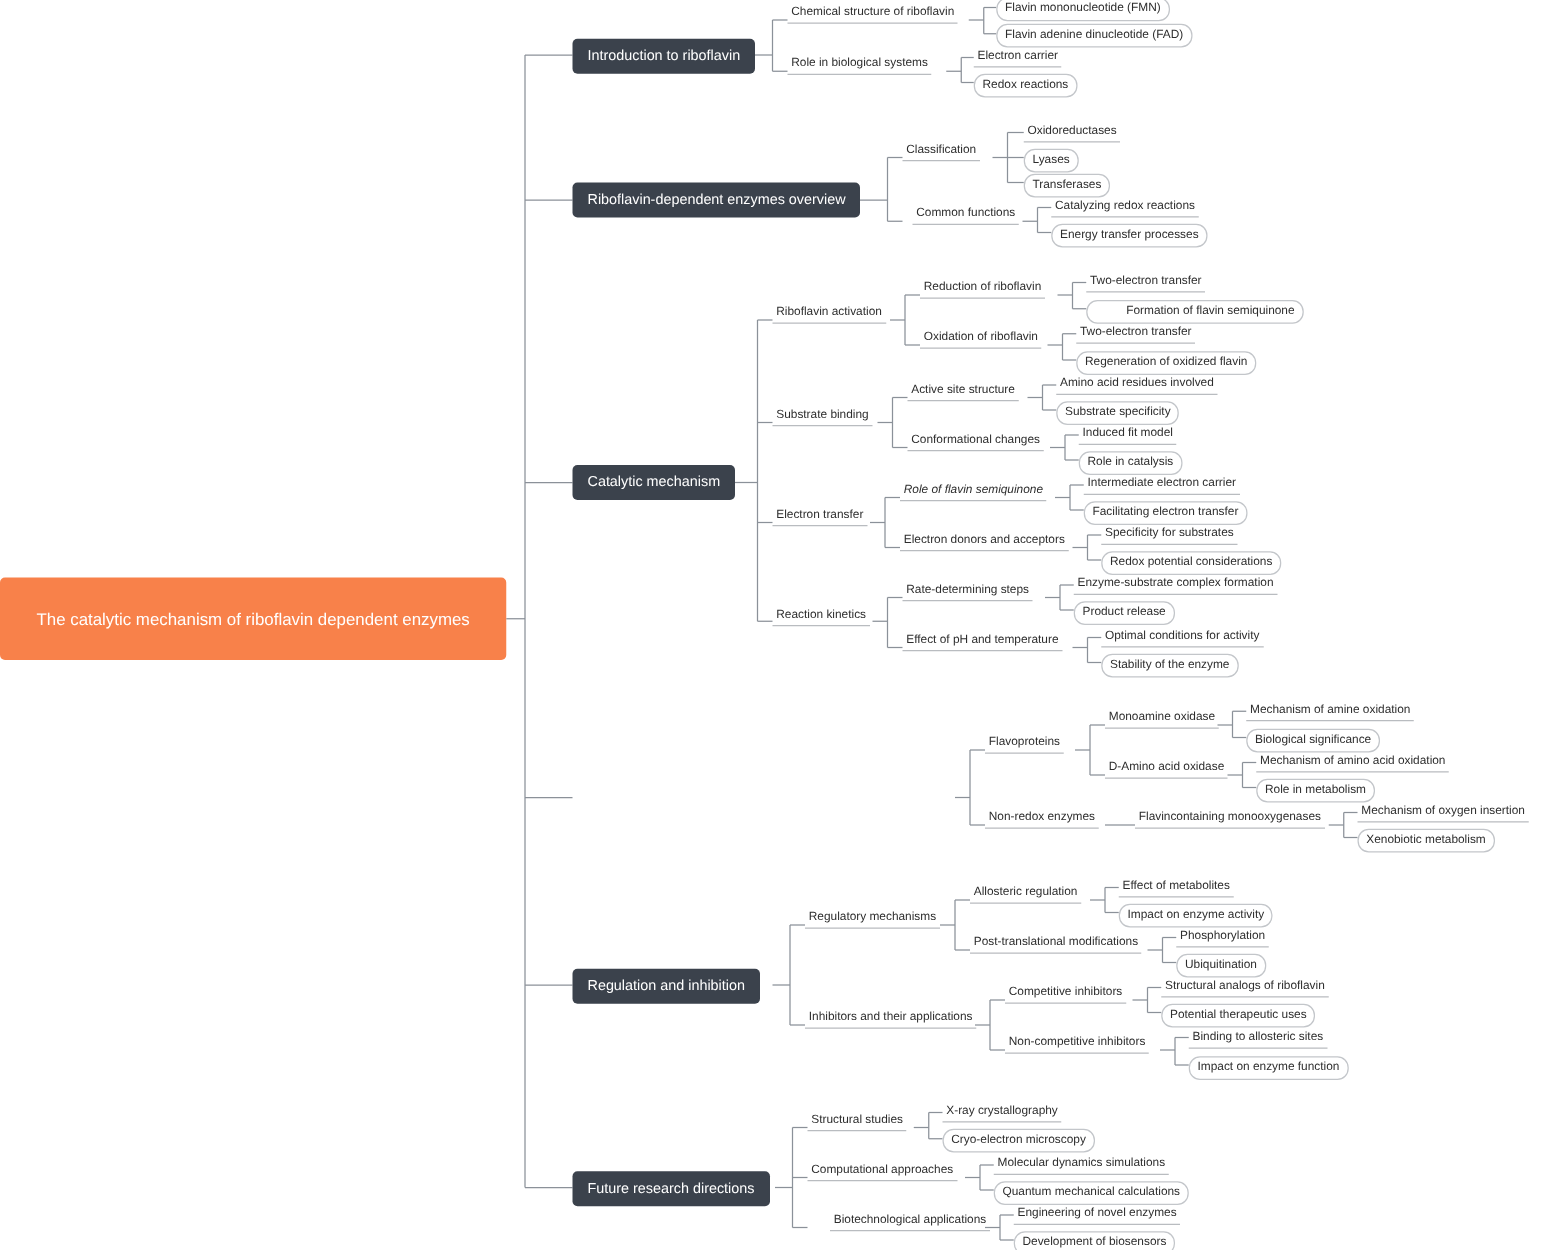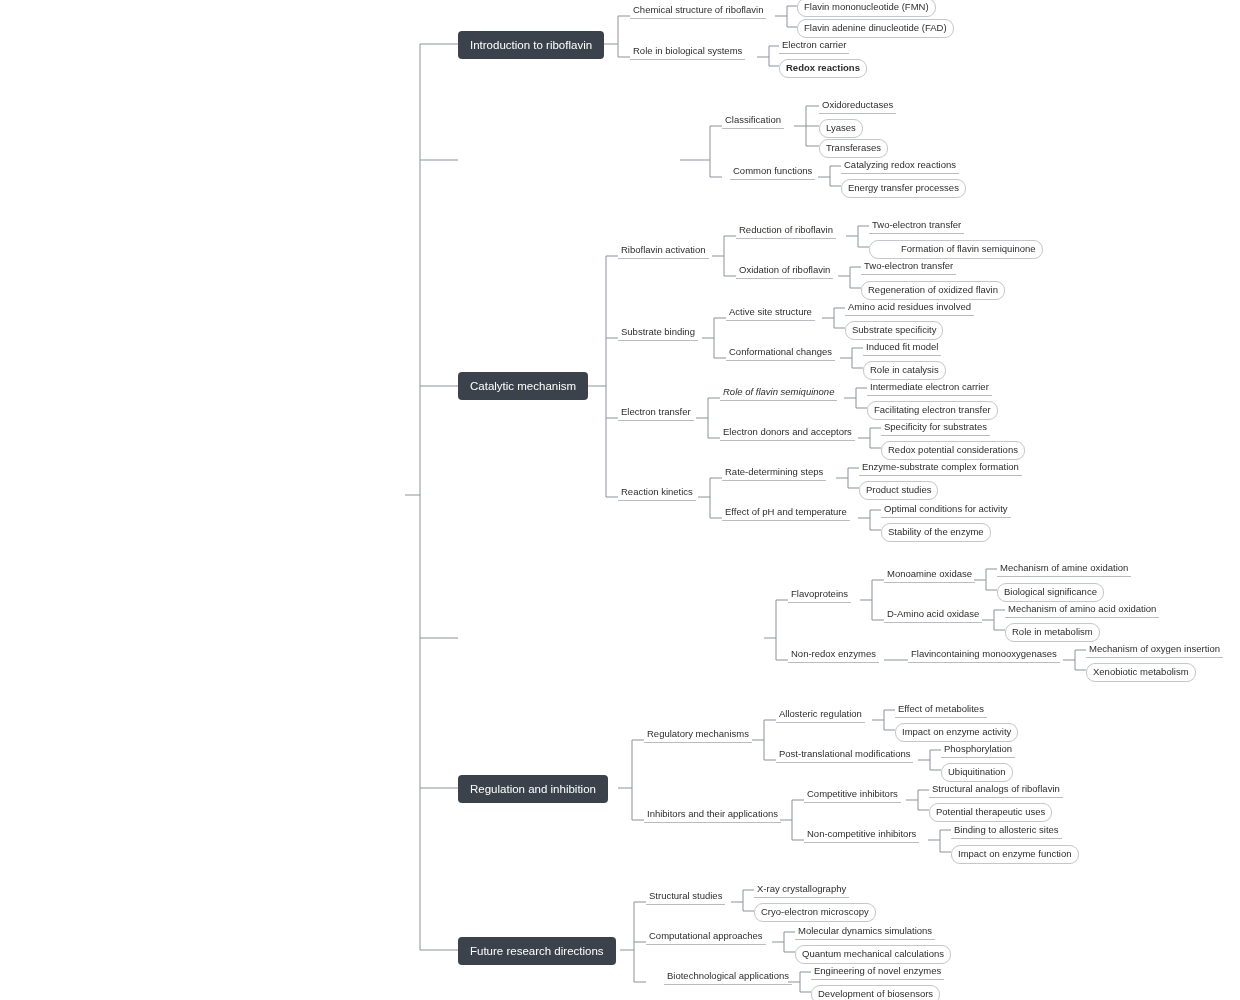--- a/index.html
+++ b/index.html
@@ -271,43 +271,49 @@
       <path d="M784,932 L795,932"></path>
       <path d="M784,952 L795,952"></path>
 
       <path d="M788,982 L800,982"></path>
       <path d="M800,972 L800,992"></path>
       <path d="M800,972 L811,972"></path>
       <path d="M800,992 L811,992"></path>
     </g>
   </svg>
 
+  <div class="node root" style="left:0px; top:462px; width:405px; height:66px;">
+    <span>The catalytic mechanism of riboflavin dependent enzymes</span>
+  </div>
 
   <div class="node lv1" style="left:458px; top:31px;">
     <span>Introduction to riboflavin</span>
   </div>
   <div class="node lv2" style="left:630px; top:3px;">
     <span>Chemical structure of riboflavin</span>
   </div>
   <div class="node lv2" style="left:630px; top:44px;">
     <span>Role in biological systems</span>
   </div>
   <div class="node lv3" style="left:797px; top:-2px;">
     <span>Flavin mononucleotide (FMN)</span>
   </div>
   <div class="node lv3" style="left:797px; top:19px;">
     <span>Flavin adenine dinucleotide (FAD)</span>
   </div>
   <div class="node lv3p" style="left:779px; top:38px;">
     <span>Electron carrier</span>
   </div>
-  <div class="node lv3" style="left:779px; top:59px;font-weight:bold;">
+  <div class="node lv3" style="left:779px; top:59px;">
     <span>Redox reactions</span>
   </div>
 
+  <div class="node lv1" style="left:458px; top:146px;">
+    <span>Riboflavin-dependent enzymes overview</span>
+  </div>
   <div class="node lv2" style="left:722px; top:113px;">
     <span>Classification</span>
   </div>
   <div class="node lv2" style="left:730px; top:164px;">
     <span>Common functions</span>
   </div>
   <div class="node lv3p" style="left:819px; top:98px;">
     <span>Oxidoreductases</span>
   </div>
   <div class="node lv3" style="left:819px; top:119px;">
@@ -399,21 +405,21 @@
   <div class="node lv2" style="left:722px; top:465px;">
     <span>Rate-determining steps</span>
   </div>
   <div class="node lv2" style="left:722px; top:505px;">
     <span>Effect of pH and temperature</span>
   </div>
   <div class="node lv3p" style="left:859px; top:460px;">
     <span>Enzyme-substrate complex formation</span>
   </div>
   <div class="node lv3" style="left:859px; top:481px;">
-    <span>Product studies</span>
+    <span>Product release</span>
   </div>
   <div class="node lv3p" style="left:881px; top:502px;">
     <span>Optimal conditions for activity</span>
   </div>
   <div class="node lv3" style="left:881px; top:523px;">
     <span>Stability of the enzyme</span>
   </div>
 
   <div class="node lv2" style="left:788px; top:587px;">
     <span>Flavoproteins</span>

